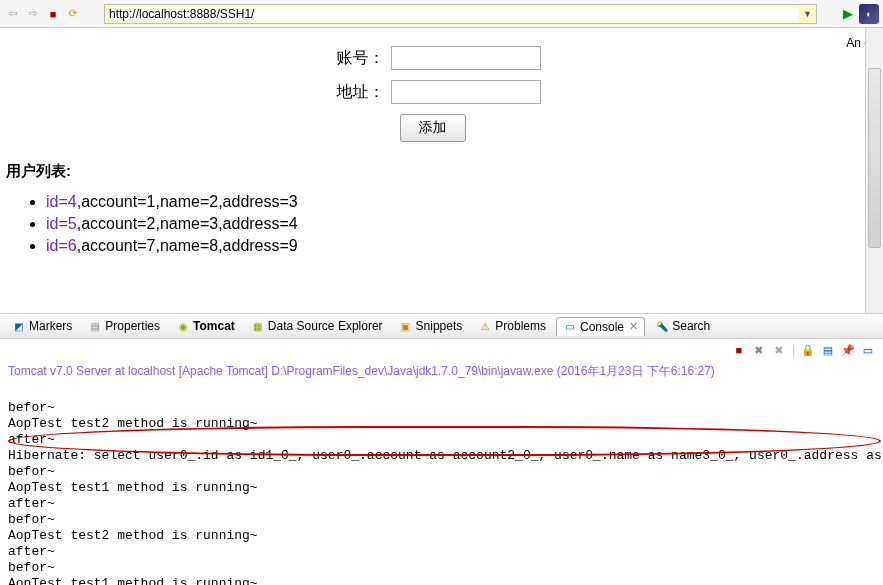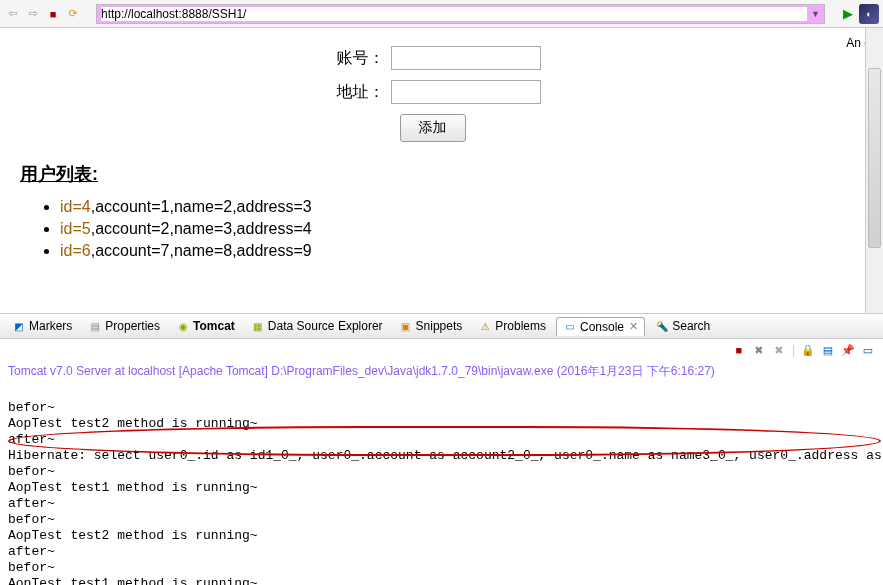--- a/index.html
+++ b/index.html
@@ -29,24 +29,24 @@
       justify-content: center;
       cursor: pointer;
       font-size: 11px;
     }
     .arrow-left { color: #999; }
     .arrow-right { color: #999; }
     .stop { color: #a00; }
     .refresh { color: #d90; }
     .url-bar {
       flex: 1;
-      margin: 0 12px;
+      margin: 0 20px;
       height: 20px;
       border: 1px solid #bbb;
-      background: #f0abfc;
+      background: #fef9c3;
       padding: 0 4px;
       display: flex;
       align-items: center;
       font-size: 12px;
     }
     .url-bar input {
       flex: 1;
       border: none;
       outline: none;
       font-size: 12px;
@@ -62,21 +62,21 @@
       justify-content: center;
       color: #fff;
       font-size: 9px;
     }
     .browser-area {
       height: 285px;
       display: flex;
     }
     .content {
       flex: 1;
-      padding: 8px 20px;
+      padding: 8px 6px;
       position: relative;
     }
     .form-row {
       display: flex;
       align-items: center;
       justify-content: center;
       margin: 10px 0;
     }
     .form-row label {
       font-size: 16px;
@@ -97,34 +97,33 @@
     }
     .add-btn {
       padding: 4px 18px;
       background: linear-gradient(#fdfdfd, #e5e5e5);
       border: 1px solid #999;
       border-radius: 3px;
       cursor: pointer;
       font-size: 14px;
     }
     .user-list-title {
-      font-size: 18px;
+      font-size: 15px;
       font-weight: bold;
       margin: 20px 0 10px 0;
-      text-decoration: underline;
     }
     .user-list {
       list-style: disc;
       padding-left: 40px;
       font-size: 16px;
     }
     .user-list li {
       line-height: 22px;
     }
-    .user-list .idpart { color: #a16207; }
+    .user-list .idpart { color: #6d28d9; }
     .scrollbar-right {
       width: 18px;
       background: #f0f0f0;
       border-left: 1px solid #ccc;
       position: relative;
     }
     .scroll-thumb {
       position: absolute;
       top: 40px;
       left: 2px;

